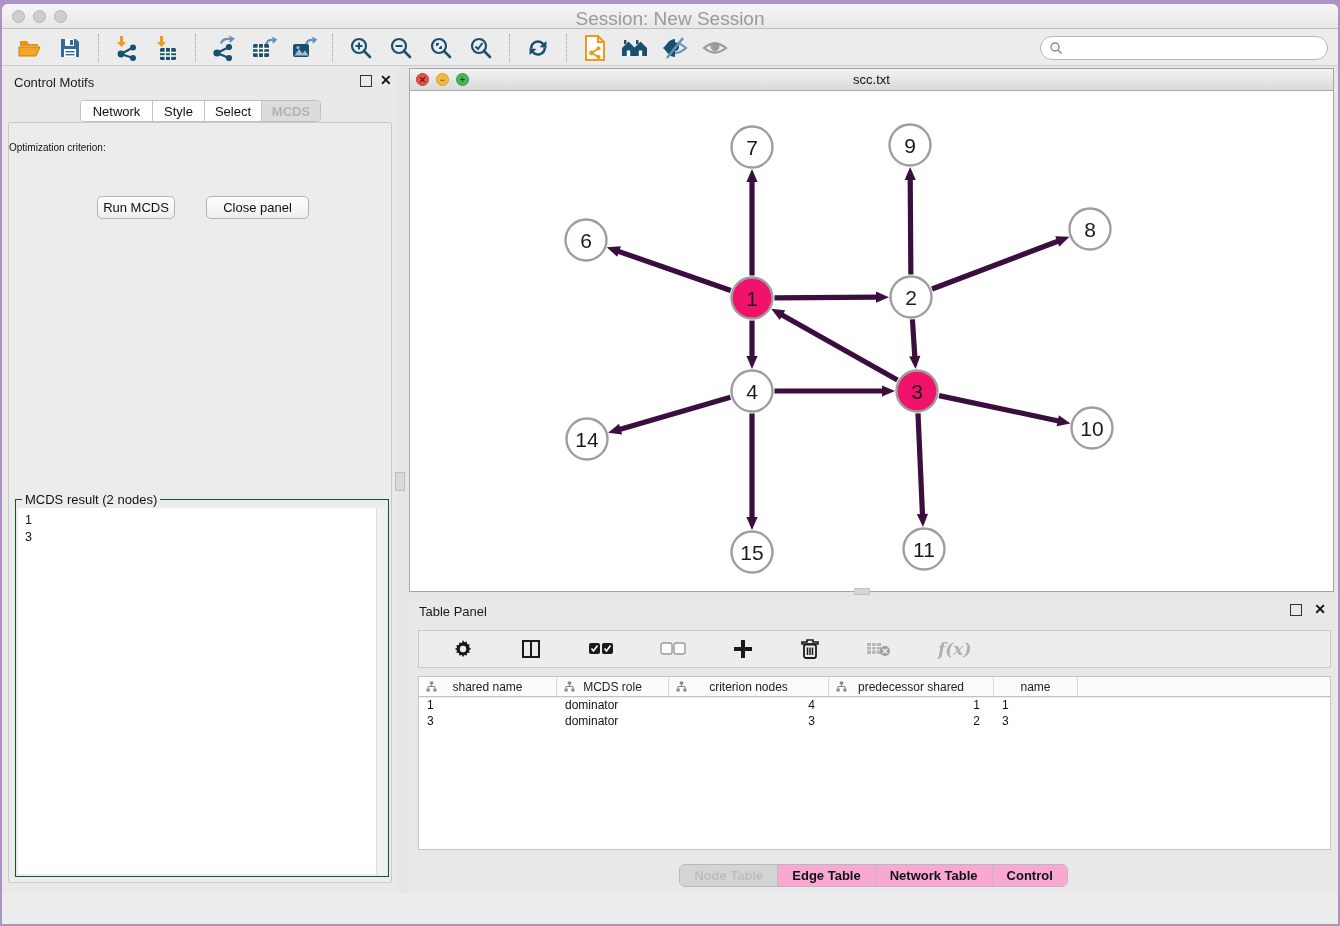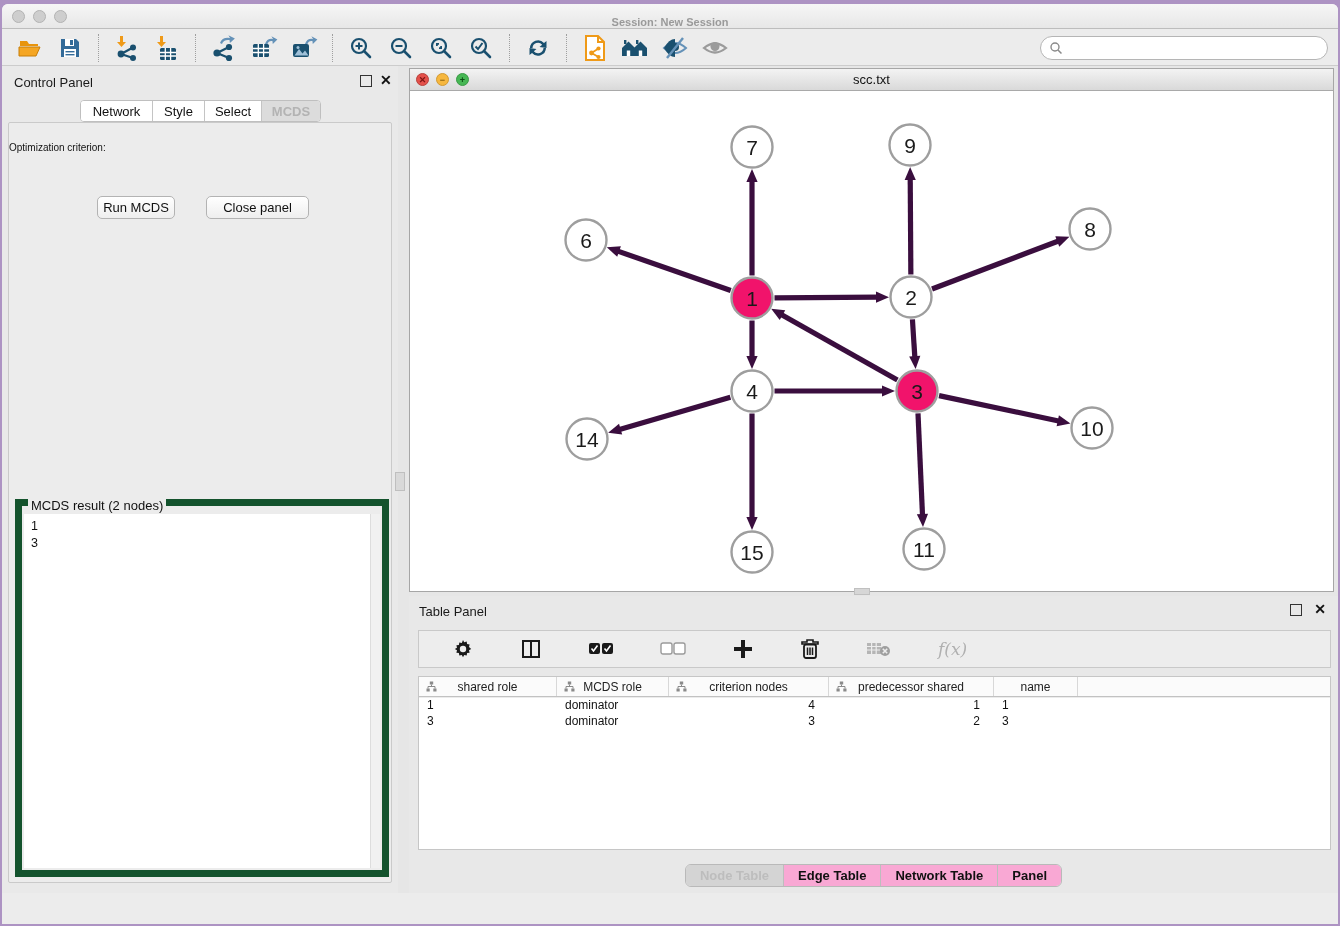--- a/index.html
+++ b/index.html
@@ -16,22 +16,22 @@
   }
   
   .titlebar {
     position:absolute; left:0; right:0; top:0; height:25px;
     background:linear-gradient(#f6f6f6,#e7e7e7);
     border-bottom:1px solid #bdbdbd;
   }
   .tl-group { position:absolute; left:10px; top:6px; display:flex; gap:8px; }
   .tl { width:13px; height:13px; border-radius:50%; background:#cecece; border:1px solid #b2b2b2; }
   .titlebar .title {
-    position:absolute; left:0; right:0; top:12px; text-align:center;
-    font-size:11px; color:#9a9a9a;font-weight:bold;
+    position:absolute; left:0; right:0; top:4px; text-align:center;
+    font-size:19px; color:#9a9a9a;
   }
   
   .toolbar {
     position:absolute; left:0; right:0; top:26px; height:36px;
     background:#ececec; border-bottom:1px solid #cccccc;
     display:flex; align-items:center; padding-left:8px;
   }
   .icon-btn { width:30px; height:30px; display:flex; align-items:center; justify-content:center; margin:0 5px; flex:none; }
   .tsep { width:1px; height:28px; border-left:1px dotted #9f9f9f; margin:0 8px; flex:none; }
   .searchbox {
@@ -60,21 +60,21 @@
     position:absolute; left:39px; top:40px; width:309px; height:23px;
     background:linear-gradient(#ffffff,#f3f3f3); border:1px solid #b0b0b0; border-radius:5px;
     font-size:13px; color:#111; display:flex; align-items:center; padding-left:12px;
   }
   .sel-arrows { position:absolute; right:9px; top:2px; font-size:8px; line-height:9px; color:#333; text-align:center; }
   .btn {
     position:absolute; height:23px; background:linear-gradient(#ffffff,#eeeeee);
     border:1px solid #b3b3b3; border-radius:5px; font-size:13px; color:#111;
     display:flex; align-items:center; justify-content:center;
   }
-  .fieldset { position:absolute; left:6px; top:376px; width:374px; height:378px; border:7px solid #14532d; }
+  .fieldset { position:absolute; left:6px; top:376px; width:374px; height:378px; border:1px solid #14532d; }
   .fieldset .legend { position:absolute; left:6px; top:-8px; background:#ececec; padding:0 3px; font-size:13px; color:#111; }
   .fieldset .inner { position:absolute; left:2px; top:8px; right:12px; bottom:2px; background:#fff;
     font-size:12.5px; color:#111; padding:4px 0 0 7px; line-height:17px; }
   .fieldset .vscroll { position:absolute; top:8px; right:2px; bottom:2px; width:10px; background:#f1f1f1; border-left:1px solid #ddd; }
   
   .vsplit-handle { position:absolute; left:393px; top:468px; width:10px; height:19px;
     background:#d9d9d9; border:1px solid #bfbfbf; }
   
   .net-window { position:absolute; left:407px; top:64px; width:925px; height:524px;
     background:#fff; border:1px solid #a6a6a6; }
@@ -86,21 +86,21 @@
   .mac-red   { left:6px;  background:#e4504a; border:1px solid #b8423d; color:#7e1412; }
   .mac-yel   { left:26px; background:#f6b73e; border:1px solid #d29a33; color:#8a6210; }
   .mac-grn   { left:46px; background:#46b754; border:1px solid #3a9a46; color:#0c4d14; }
   .net-canvas { position:absolute; left:0; right:0; top:22px; bottom:0; background:#fff; }
   .hsplit-handle { position:absolute; left:852px; top:584px; width:16px; height:7px;
     background:#d6d6d6; border:1px solid #c0c0c0; }
   
   .table-panel { position:absolute; left:407px; top:592px; width:929px; height:297px; background:#e8e8e8; }
   .tp-toolbar { position:absolute; left:9px; right:7px; top:34px; height:38px;
     background:#ededed; border:1px solid #c9c9c9; display:flex; align-items:center; padding-left:10px; }
-  .tp-icon { height:30px; display:flex; align-items:center; justify-content:center; margin:0 23px; }
+  .tp-icon { height:30px; display:flex; align-items:center; justify-content:center; margin:0 23px;font-weight:bold; }
   .fx { font-family:"DejaVu Serif", serif; font-style:italic; font-size:17px; color:#b0b0b0; }
   .tp-table { position:absolute; left:9px; right:7px; top:80px; height:174px; background:#fff; border:1px solid #c6c6c6; overflow:hidden; }
   .tp-header { display:flex; height:20px; background:#fbfbfb; border-bottom:1px solid #c2c2c2; box-shadow:0 1px 0 #ececec; }
   .th { position:relative; display:flex; align-items:center; justify-content:center; gap:5px;
     border-right:1px solid #d8d8d8; font-size:12px; color:#222; flex:none; }
   .th .tree-ico { position:absolute; left:7px; top:4px; }
   .tp-rows { font-size:12px; color:#111; }
   .tr { display:flex; height:16px; align-items:center; }
   .td { flex:none; overflow:hidden; white-space:nowrap; }
   .al { text-align:left; } .ar { text-align:right; }
@@ -271,21 +271,21 @@
           <path d="M9 9 12.5 12.5" stroke="#8a8a8a" stroke-width="1.5"></path>
         </svg>
       <span></span>
     </div>
   </div>
 
   <div class="content-bg"></div>
 
   <div class="control-panel">
     <div class="panel-head">
-      <span class="panel-title">Control Panel</span>
+      <span class="panel-title">Control Motifs</span>
       <span class="float-btn" style="left:358px;"></span>
       <span class="close-btn" style="left:378px;">✕</span>
     </div>
     <div class="cp-tabs">
       <div class="cp-tab" style="width:72px">Network</div>
       <div class="cp-tab" style="width:52px">Style</div>
       <div class="cp-tab" style="width:57px">Select</div>
       <div class="cp-tab active" style="width:58px">MCDS</div>
     </div>
     <div class="cp-body">
@@ -427,21 +427,21 @@
     </div>
     <div class="tp-table">
       <div class="tp-header" id="table-header">
           <div class="th" style="width: 138px;">
             <svg width="11" height="11" viewBox="0 0 11 11" class="tree-ico">
               <rect x="3.8" y="0.5" width="3.4" height="3" fill="#8a8a8a"></rect>
               <path d="M5.5 3.5v2 M2 7.5 V5.5 H9 V7.5" stroke="#8a8a8a" stroke-width="1" fill="none"></path>
               <rect x="0.5" y="7.5" width="3.2" height="3" fill="#8a8a8a"></rect>
               <rect x="7.3" y="7.5" width="3.2" height="3" fill="#8a8a8a"></rect>
             </svg>
-            <span>shared role</span>
+            <span>shared name</span>
           </div>
           <div class="th" style="width: 112px;">
             <svg width="11" height="11" viewBox="0 0 11 11" class="tree-ico">
               <rect x="3.8" y="0.5" width="3.4" height="3" fill="#8a8a8a"></rect>
               <path d="M5.5 3.5v2 M2 7.5 V5.5 H9 V7.5" stroke="#8a8a8a" stroke-width="1" fill="none"></path>
               <rect x="0.5" y="7.5" width="3.2" height="3" fill="#8a8a8a"></rect>
               <rect x="7.3" y="7.5" width="3.2" height="3" fill="#8a8a8a"></rect>
             </svg>
             <span>MCDS role</span>
           </div>
@@ -482,19 +482,19 @@
             <div class="td ar" style="width: 165px; padding: 0px 14px 0px 0px;">2</div>
             <div class="td al" style="width: 84px; padding: 0px 0px 0px 8px;">3</div>
           </div>
         </div>
     </div>
     <div class="tp-tabs">
       <div class="tp-tabs-group">
         <div class="tp-tab active">Node Table</div>
         <div class="tp-tab">Edge Table</div>
         <div class="tp-tab">Network Table</div>
-        <div class="tp-tab">Panel</div>
+        <div class="tp-tab">Control</div>
       </div>
     </div>
   </div>
 
 
 </div>
 
 </body></html>

